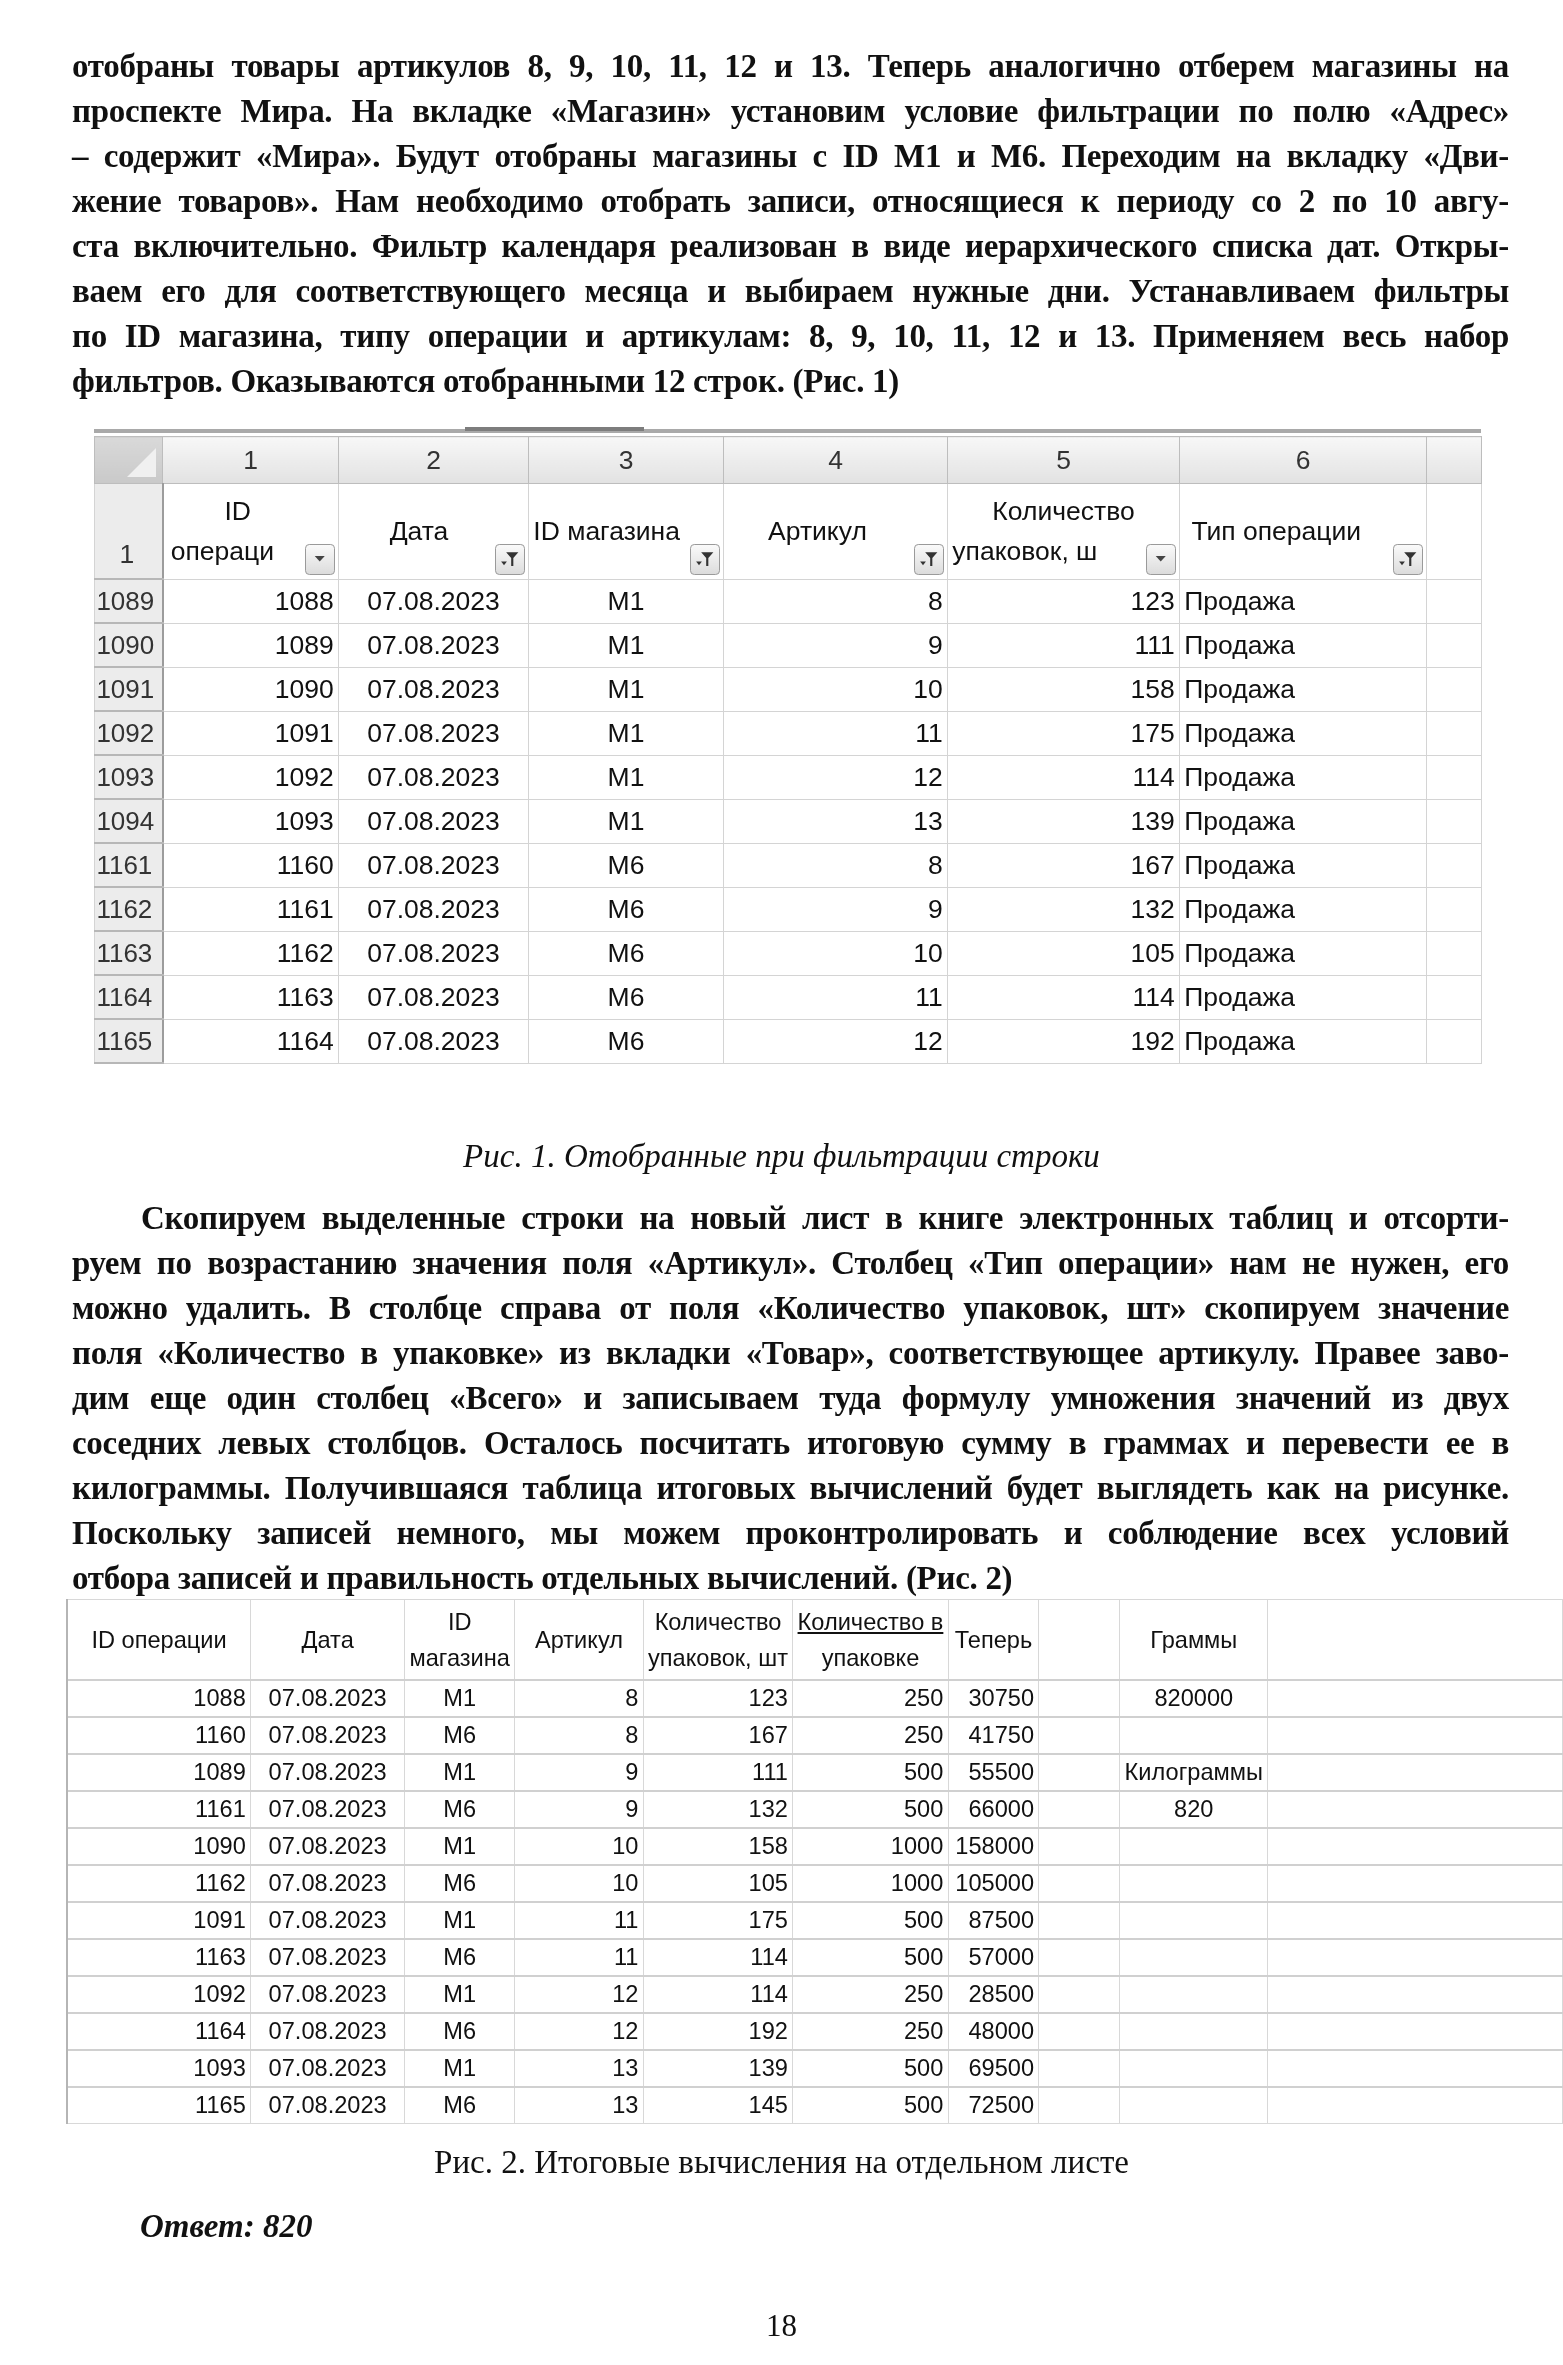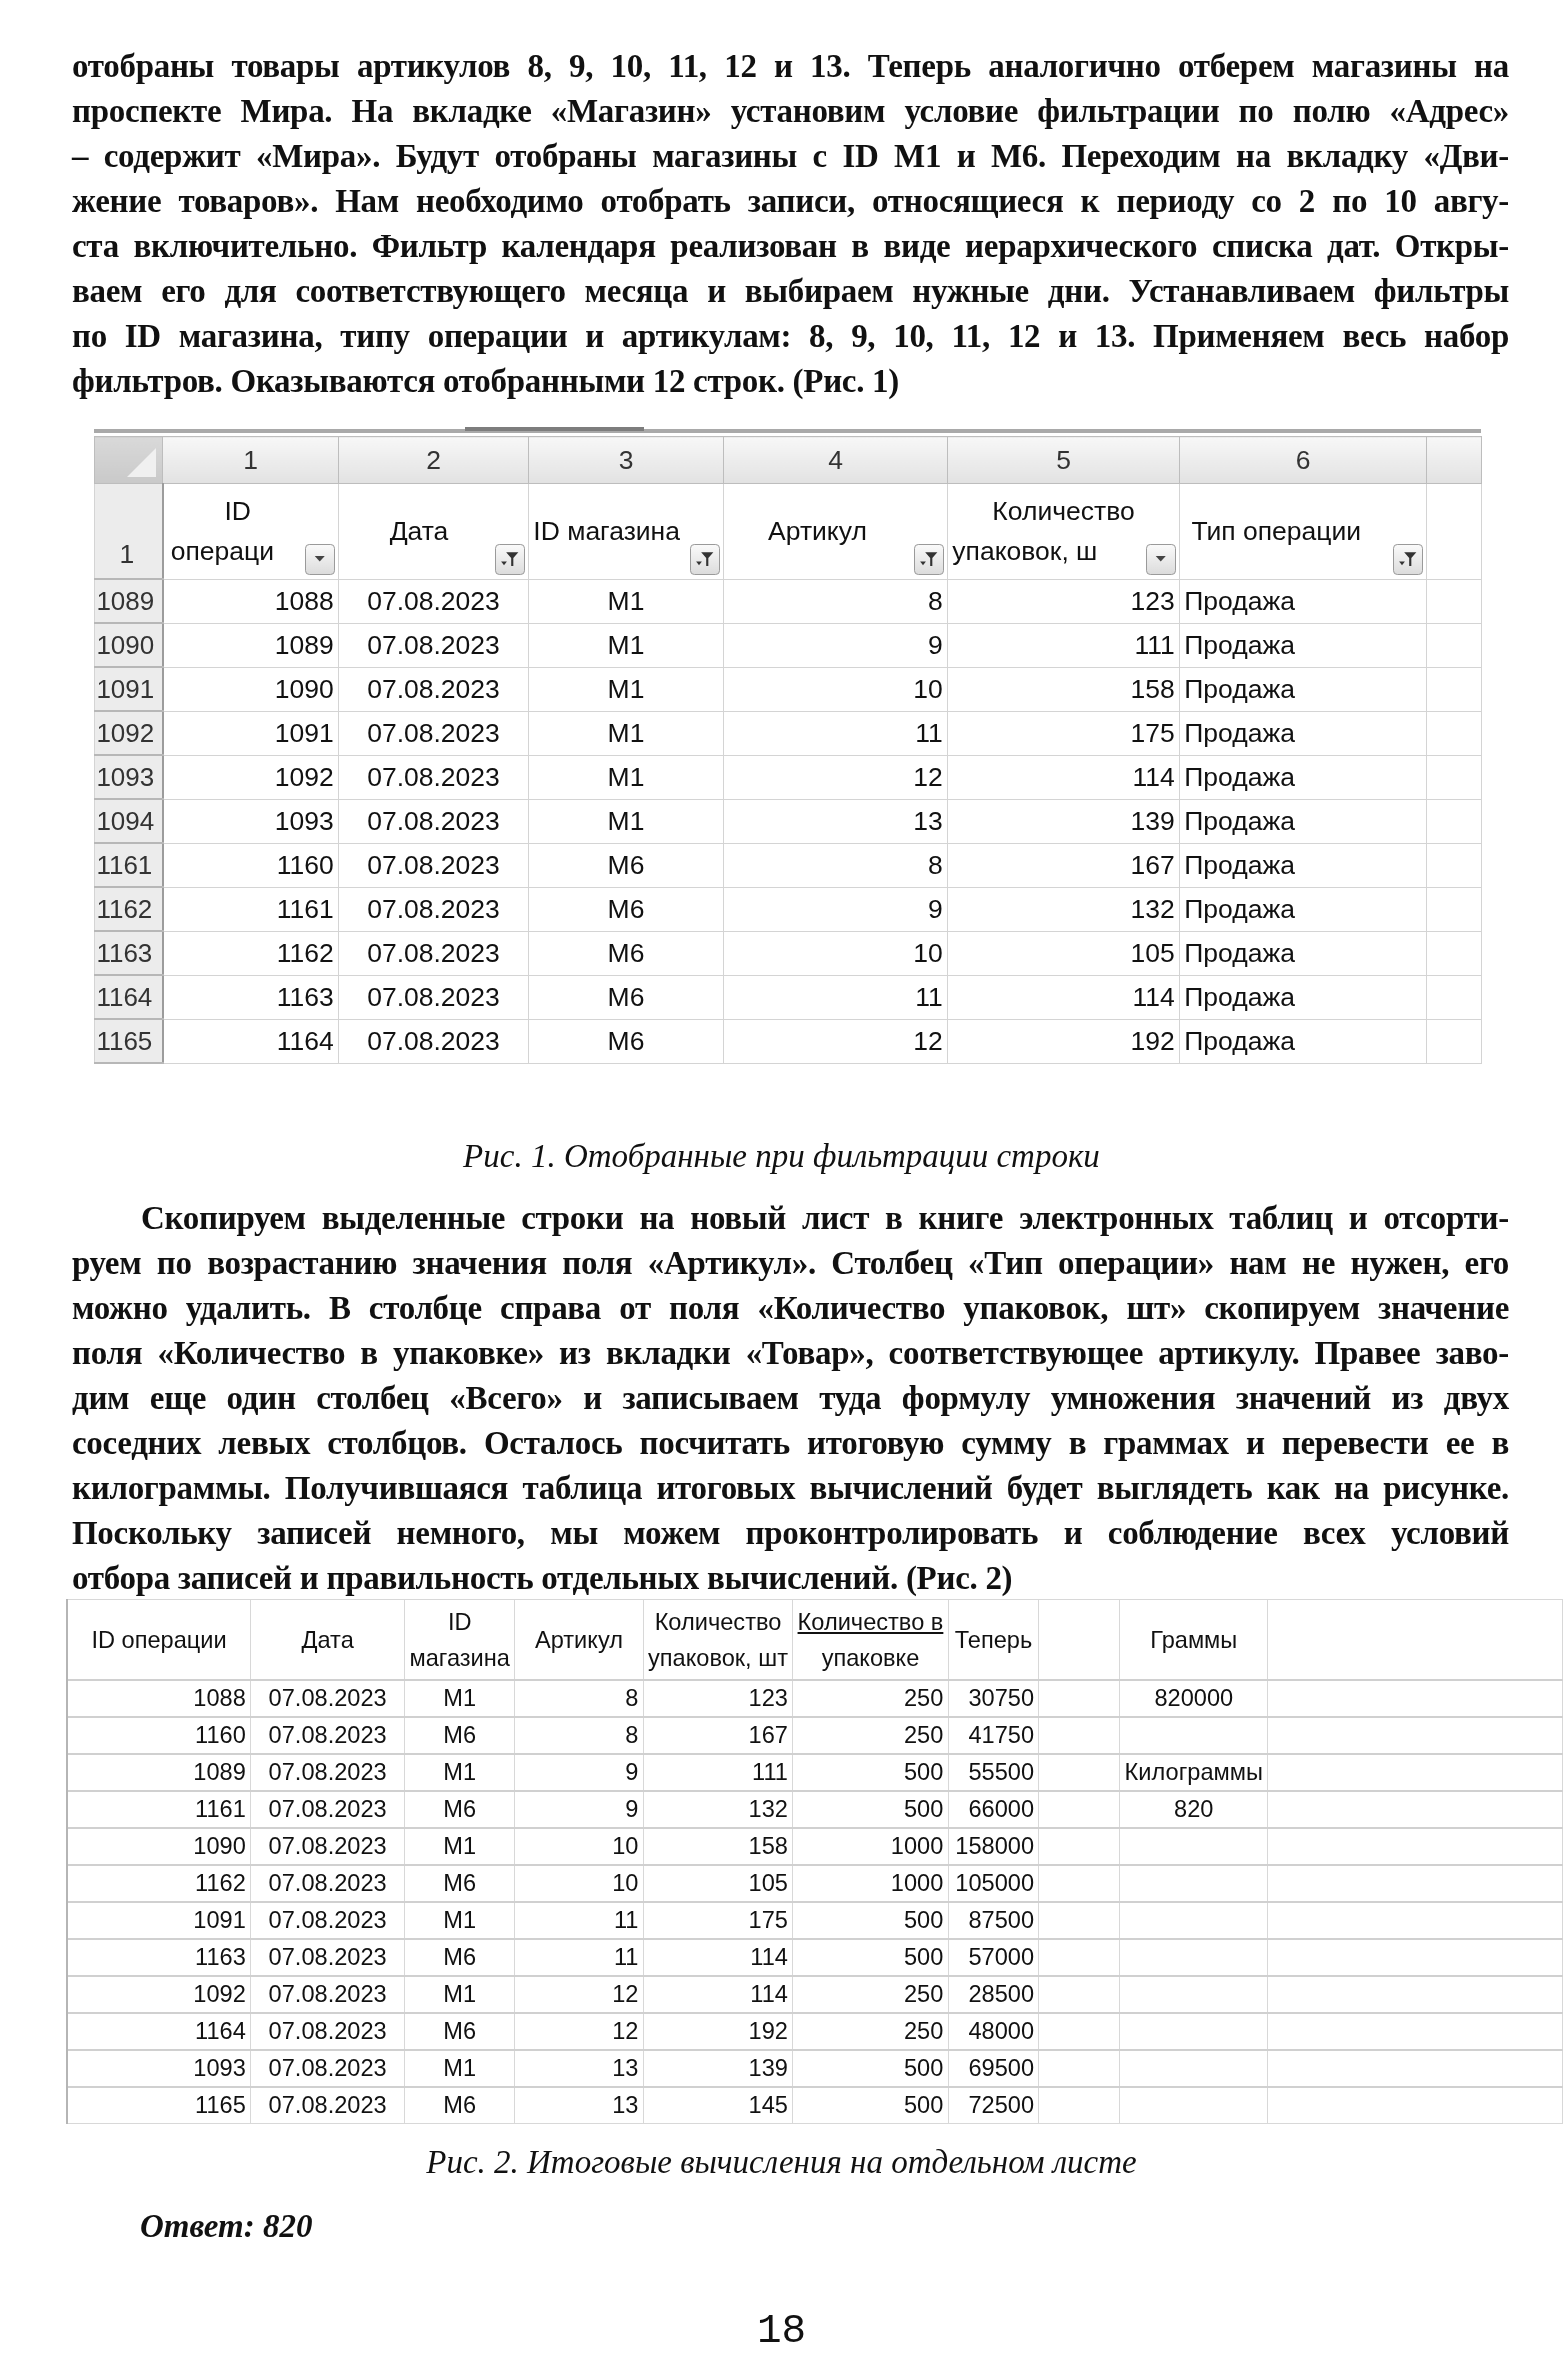--- a/index.html
+++ b/index.html
@@ -64,21 +64,21 @@
   .t2 .num { text-align:right; }
   .t2 .ctr { text-align:center; }
 
   .answer {
     position:absolute; left:140px; top:2208px;
     font-family: "Liberation Serif", "DejaVu Serif", serif; font-size:33px;
     font-weight:bold; font-style:italic;
   }
   .pagenum {
     position:absolute; left:0; width:1563px; top:2308px; text-align:center;
-    font-family: Liberation Mono, monospace; font-size:41px;
+    font-family: Liberation Serif, serif; font-size:31px;
   }
 </style>
 </head>
 <body>
 
 <div class="para" style="top:44px;">
   <span class="line">отобраны товары артикулов 8, 9, 10, 11, 12 и 13. Теперь аналогично отберем магазины на</span>
   <span class="line">проспекте Мира. На вкладке «Магазин» установим условие фильтрации по полю «Адрес»</span>
   <span class="line">– содержит «Мира». Будут отобраны магазины с ID М1 и М6. Переходим на вкладку «Дви-</span>
   <span class="line">жение товаров». Нам необходимо отобрать записи, относящиеся к периоду со 2 по 10 авгу-</span>
@@ -490,18 +490,18 @@
         <td class="num">145</td>
         <td class="num">500</td>
         <td class="num">72500</td>
         <td></td>
         <td class="ctr" style="overflow: visible;"></td>
         <td></td>
       </tr>
     </tbody>
 </table>
 
-<div class="caption" style="top:2144px;font-style:italic;">Рис. 2. Итоговые вычисления на отдельном листе</div>
+<div class="caption" style="top:2144px;">Рис. 2. Итоговые вычисления на отдельном листе</div>
 
 <div class="answer">Ответ: 820</div>
 
 <div class="pagenum">18</div>
 
 
 </body></html>

